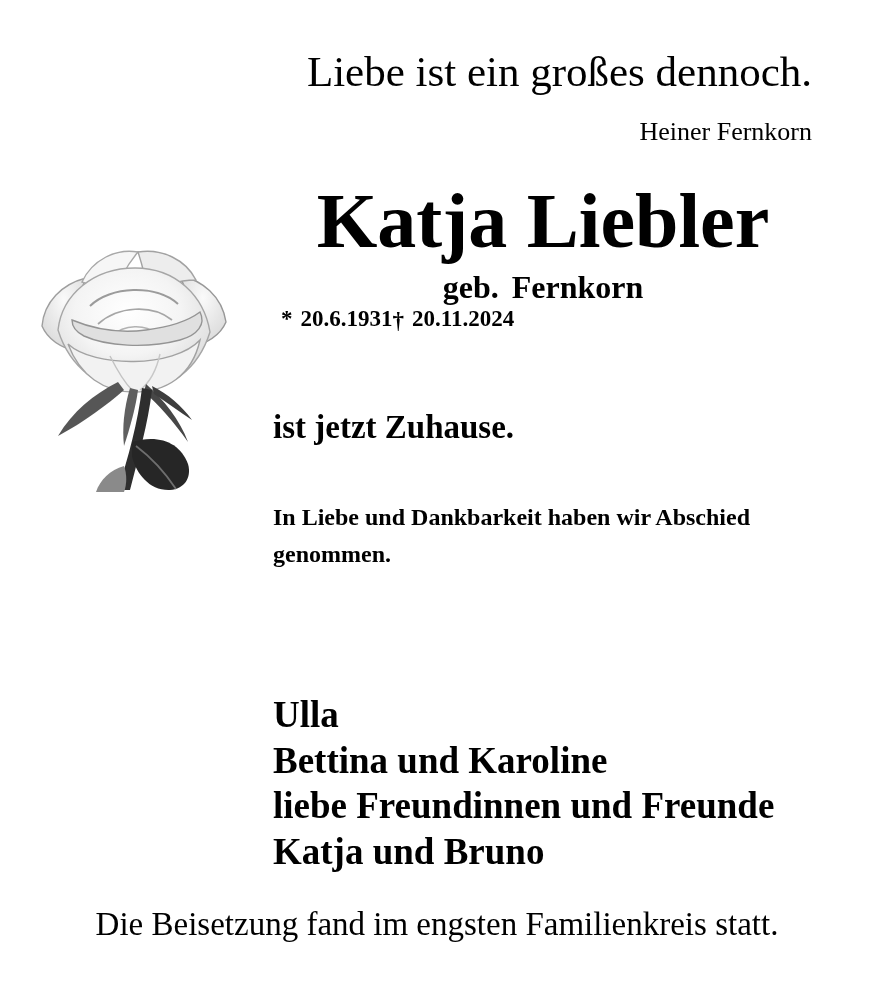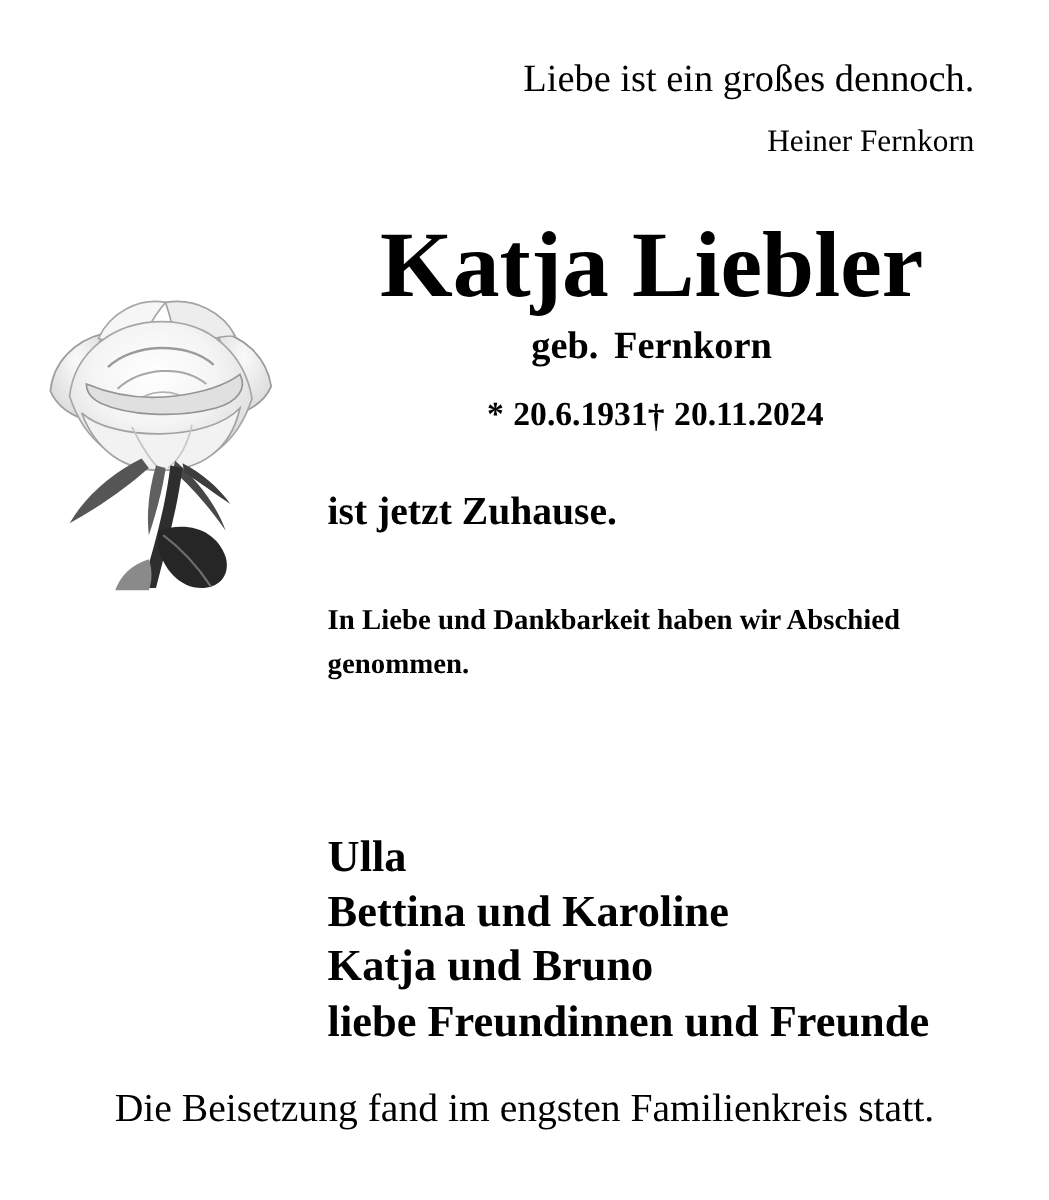--- a/index.html
+++ b/index.html
@@ -14,21 +14,21 @@
   }
   .sheet { position: absolute; inset: 0; background: #ffffff; }
 
   
   .quote-block {
     position: absolute;
     top: 46px;
     right: 62px;
     text-align: right;
   }
-  .quote-text  { font-size: 32px; line-height: 1.2; text-align: right; }
+  .quote-text  { font-size: 43px; line-height: 1.2; text-align: right; }
   .quote-author{ font-size: 26px; line-height: 1.2; margin-top: 18px; }
 
   
   .rose {
     position: absolute;
     left: 28px;
     top: 234px;
     width: 210px;
     height: 258px;
   }
@@ -46,25 +46,24 @@
     white-space: nowrap;
   }
   .maiden {
     top: 269px;
     font-size: 32px;
     text-align: center;
     word-spacing: 5px;
   }
   .dates {
     top: 306px;
-    font-size: 28px;
+    font-size: 23px;
     display: flex;
-    justify-content: center;
+    justify-content: flex-start;
     padding: 0 2px 0 8px;
-    margin-top: 24px;
   }
   .dates .sym   { margin-right: 8px; }
   .dates .cross { display: inline-block; transform: translateY(2px); }
 
   .status   { top: 409px; font-size: 33px; }
   .farewell { top: 499px; font-size: 24px; line-height: 37px; width: 505px; }
 
   .mourners { top: 653px; font-size: 37px; font-weight: bold; line-height: 45.5px; margin-top: 39px; }
 
   .footer {
@@ -146,19 +145,19 @@
     </span>
   </div>
 
   <div class="col status">ist jetzt Zuhause.</div>
 
   <div class="col farewell">In Liebe und Dankbarkeit haben wir Abschied genommen.</div>
 
   <div class="col mourners">
     <div class="mourner">Ulla</div>
     <div class="mourner">Bettina und Karoline</div>
+    <div class="mourner">liebe Freundinnen und Freunde</div>
     <div class="mourner">Katja und Bruno</div>
-    <div class="mourner">liebe Freundinnen und Freunde</div>
   </div>
 
   <div class="footer">Die Beisetzung fand im engsten Familienkreis statt.</div>
 
 </div>
 
 </body></html>

